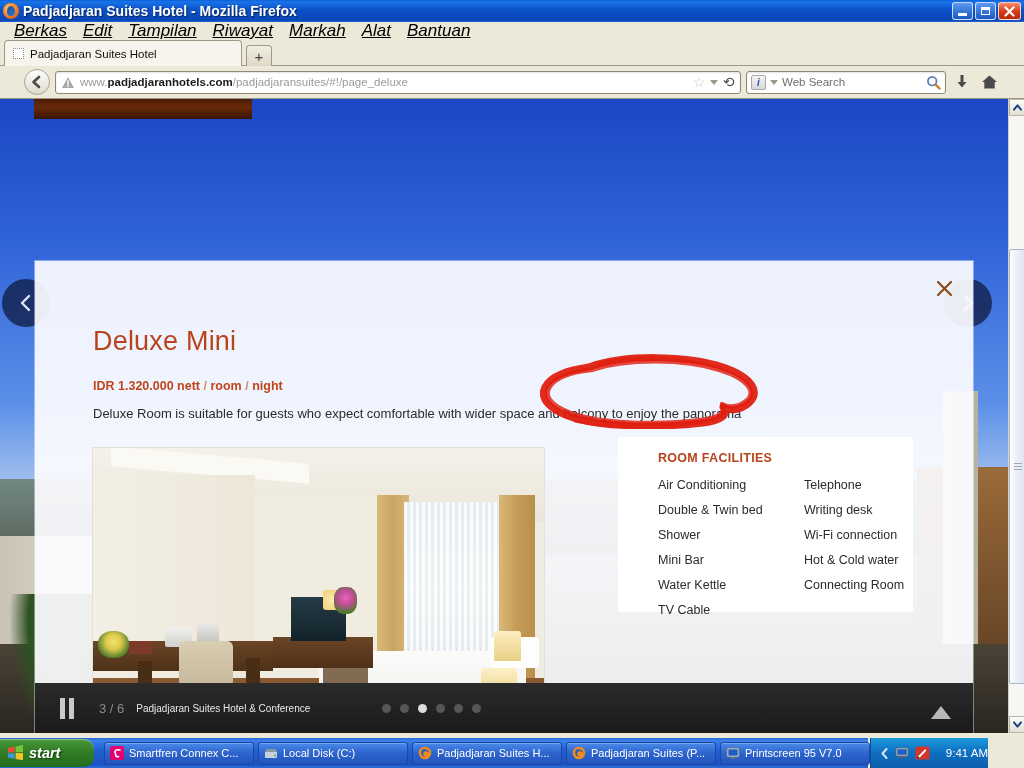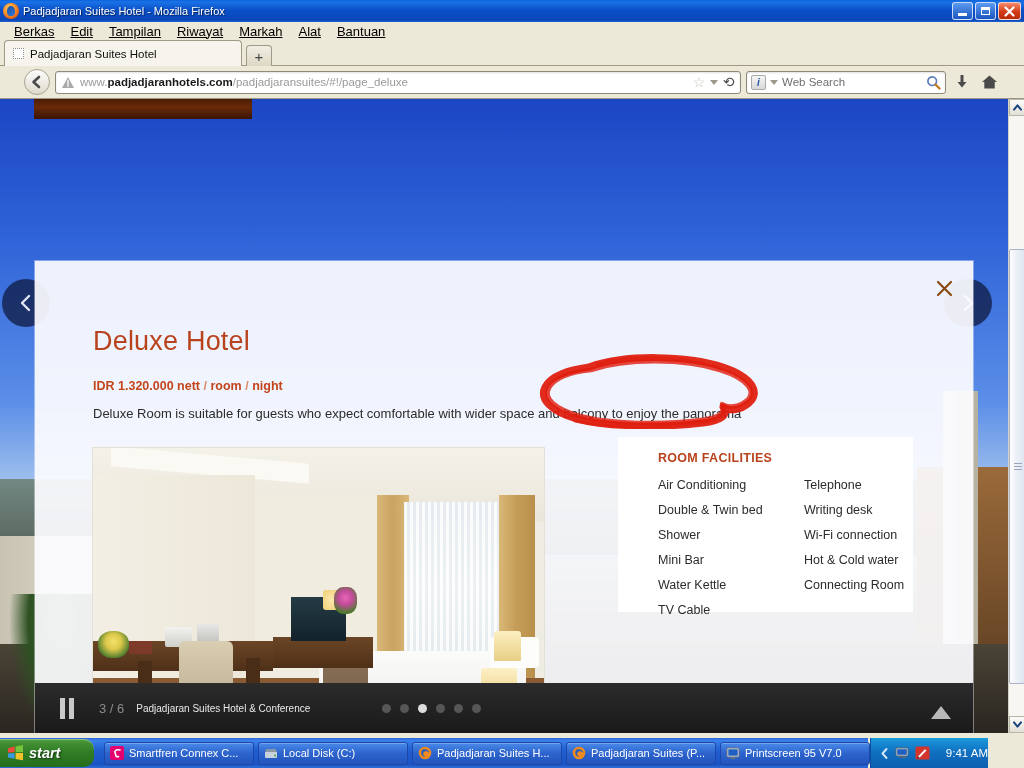--- a/index.html
+++ b/index.html
@@ -14,38 +14,38 @@
     background:linear-gradient(to bottom,#0a60d8 0%,#1a73e8 8%,#0b50c8 45%,#0a47b8 92%,#2266d8 100%);
     display:flex; align-items:center; position:relative;
   }
   .tb-icon { width:16px; height:16px; margin-left:3px; margin-right:4px;
     border-radius:50%;
     background:radial-gradient(circle at 40% 35%,#ffd27f 0%,#ff9a2e 35%,#e8651a 70%,#a33c08 100%);
     position:relative; flex:none; }
   .tb-icon:after { content:""; position:absolute; left:4px; top:3px;
     width:8px; height:10px; border-radius:50% 50% 45% 45%;
     background:linear-gradient(150deg,#1c4fa0,#2f77d8); }
-  .tb-title { color:#fff; font-size:11px; font-weight:normal;
+  .tb-title { color:#fff; font-size:14px; font-weight:bold;
     text-shadow:1px 1px 1px rgba(0,0,0,.55); white-space:nowrap; }
   .tb-btns { position:absolute; right:3px; top:2px; display:flex; gap:2px; }
   .tb-btn { width:21px; height:18px; border-radius:3px;
     border:1px solid rgba(255,255,255,.75);
     display:flex; align-items:center; justify-content:center;
     font-size:9px; color:#fff; font-weight:bold; }
   .tb-min { background:linear-gradient(to bottom,#5c9bf0,#1a56c0); }
   .tb-max { background:linear-gradient(to bottom,#5c9bf0,#1a56c0); }
   .tb-close { background:linear-gradient(to bottom,#f78c6a,#d43a16 55%,#b82a08);
     width:23px; }
   .glyph-min { width:9px; height:3px; background:#fff; margin-top:6px; }
   .glyph-max { width:9px; height:8px; border:1.5px solid #fff; border-top-width:3px; }
 
   
   .menubar { height:18px; background:#ece9d8; display:flex;
     align-items:center; padding-left:6px; }
-  .menu-item { font-size:13px; color:#000; padding:1px 8px; white-space:nowrap; }
+  .menu-item { font-size:17px; color:#000; padding:1px 8px; white-space:nowrap;font-style:italic; }
   .menu-item u { text-decoration:underline; }
 
   
   .tabbar { height:26px; background:#ece9d8; position:relative;
     display:flex; align-items:flex-end; padding-left:4px;
     border-bottom:1px solid #9e9a86; }
   .tab { height:26px; min-width:238px; background:#f6f4ec;
     border:1px solid #9e9a86; border-bottom:none;
     border-radius:4px 4px 0 0; display:flex; align-items:center;
     padding:0 8px; font-size:11.5px; color:#111; position:relative; top:1px; }
@@ -387,21 +387,21 @@
     </div>
 
     <div class="modal">
 
       <div class="modal-close">
         <svg width="17" height="17" viewBox="0 0 17 17">
           <path d="M2 2 L15 15 M15 2 L2 15" stroke="#8a4b12" stroke-width="2.2" stroke-linecap="round"></path>
         </svg>
       </div>
 
-      <div class="m-title">Deluxe Hotel</div>
+      <div class="m-title">Deluxe Mini</div>
 
       <div class="m-price">
         <span>IDR 1.320.000 nett</span>
         <span class="sep">/</span>
         <span>room</span>
         <span class="sep">/</span>
         <span>night</span>
       </div>
 
       <div class="m-desc">Deluxe Room is suitable for guests who expect comfortable with wider space and balcony to enjoy the panorama</div>

